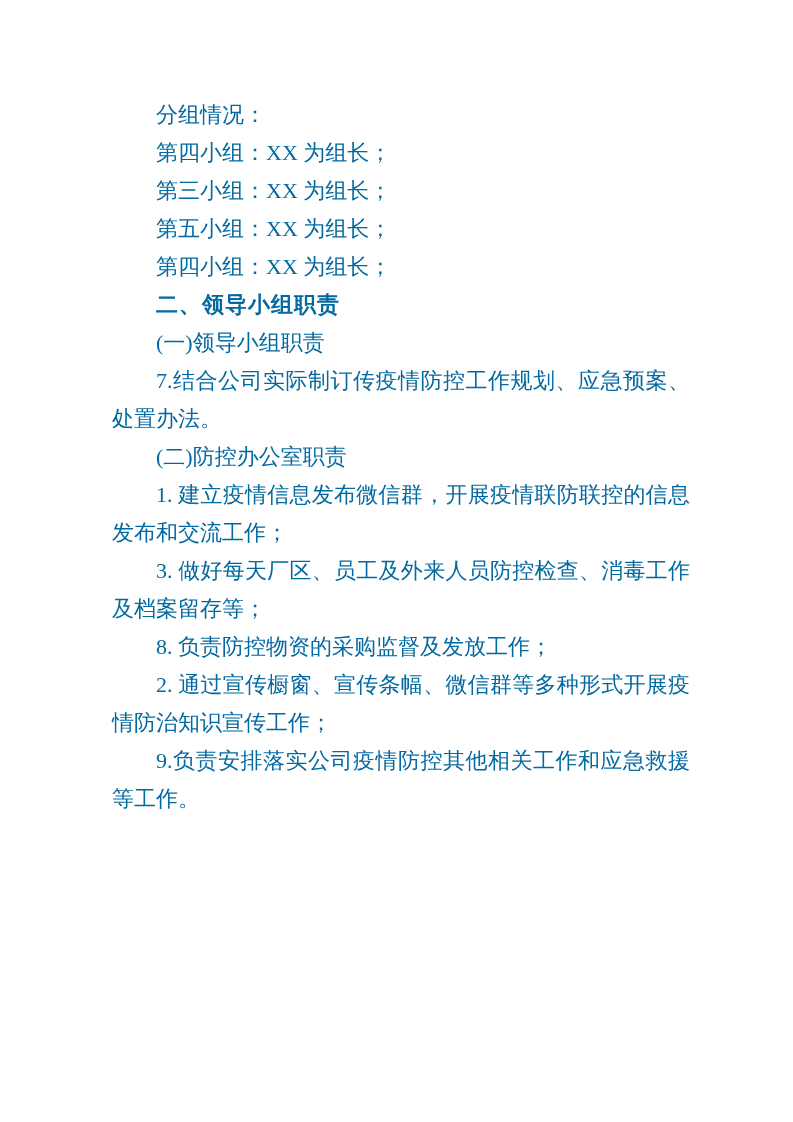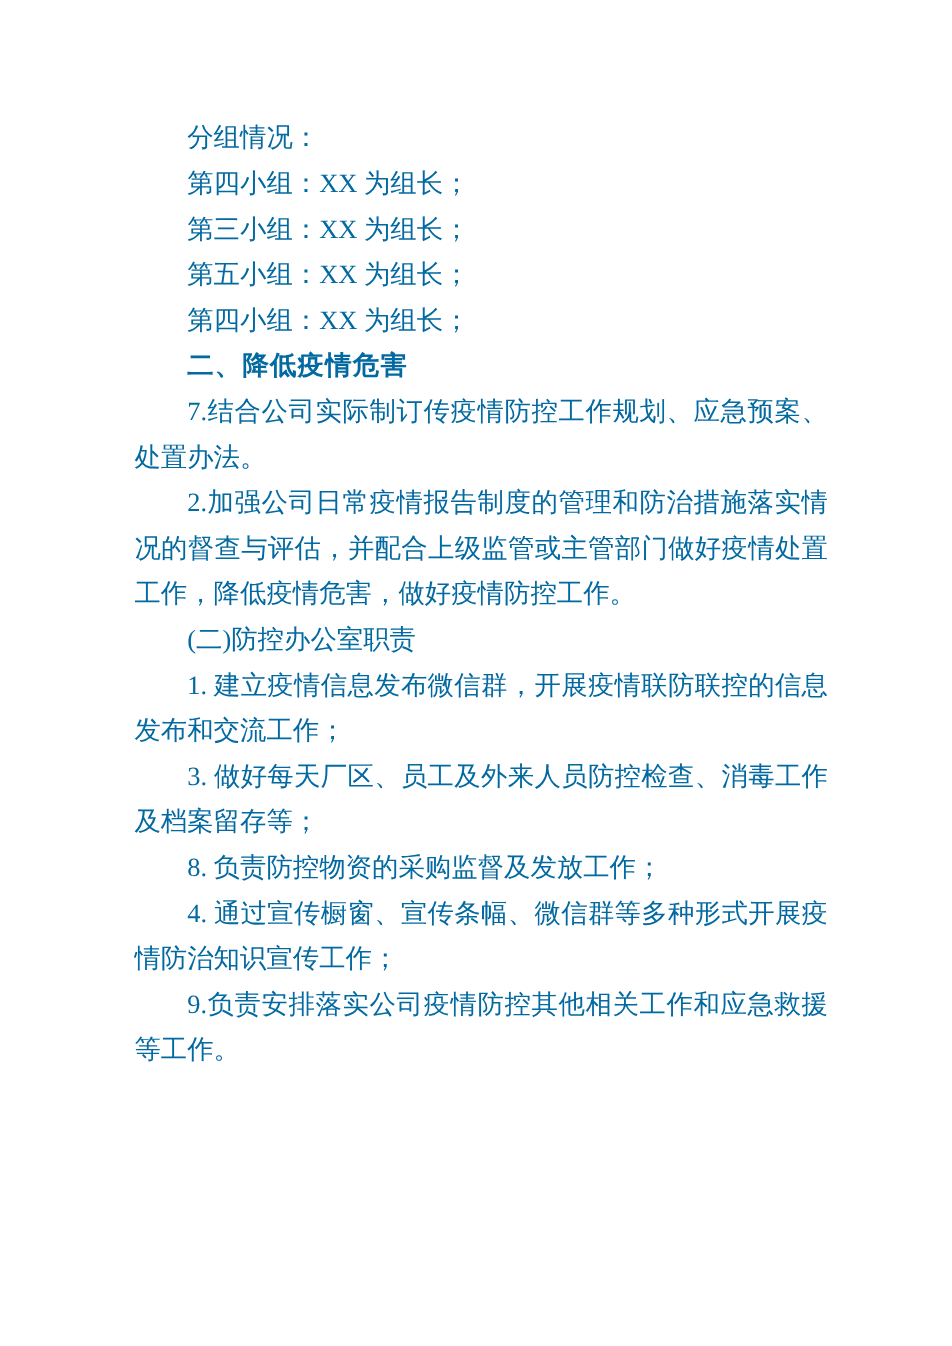--- a/index.html
+++ b/index.html
@@ -35,23 +35,23 @@
 </head>
 <body>
 
 <div class="page">
   <div class="doc">
     <p>分组情况：</p>
     <p>第四小组：XX 为组长；</p>
     <p>第三小组：XX 为组长；</p>
     <p>第五小组：XX 为组长；</p>
     <p>第四小组：XX 为组长；</p>
-    <p class="heading">二、降低疫情危害</p>
+    <p class="heading">二、领导小组职责</p>
+    <p>(一)领导小组职责</p>
     <p>7.结合公司实际制订传疫情防控工作规划、应急预案、处置办法。</p>
-    <p>2.加强公司日常疫情报告制度的管理和防治措施落实情况的督查与评估，并配合上级监管或主管部门做好疫情处置工作，降低疫情危害，做好疫情防控工作。</p>
     <p>(二)防控办公室职责</p>
     <p>1. 建立疫情信息发布微信群，开展疫情联防联控的信息发布和交流工作；</p>
     <p>3. 做好每天厂区、员工及外来人员防控检查、消毒工作及档案留存等；</p>
     <p>8. 负责防控物资的采购监督及发放工作；</p>
-    <p>4. 通过宣传橱窗、宣传条幅、微信群等多种形式开展疫情防治知识宣传工作；</p>
+    <p>2. 通过宣传橱窗、宣传条幅、微信群等多种形式开展疫情防治知识宣传工作；</p>
     <p>9.负责安排落实公司疫情防控其他相关工作和应急救援等工作。</p>
   </div>
 </div>
 
 </body></html>

